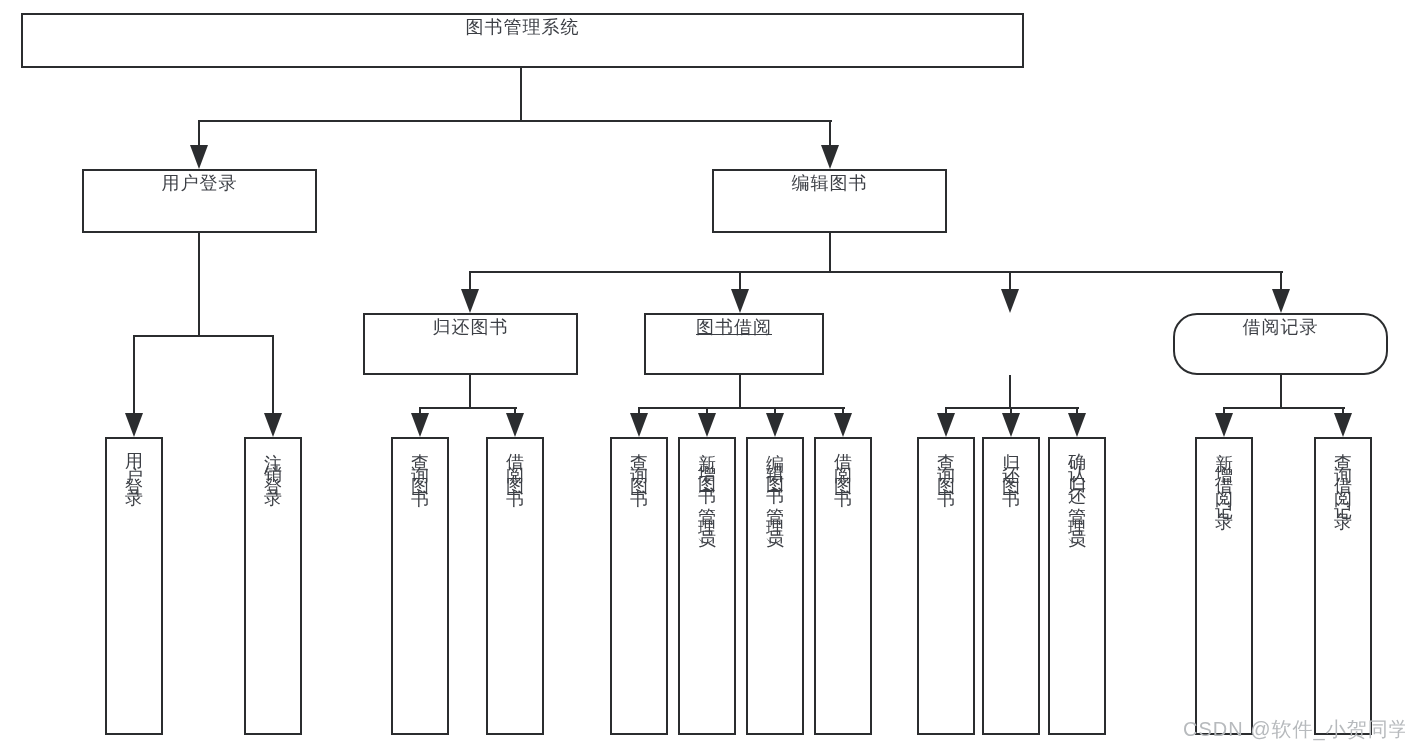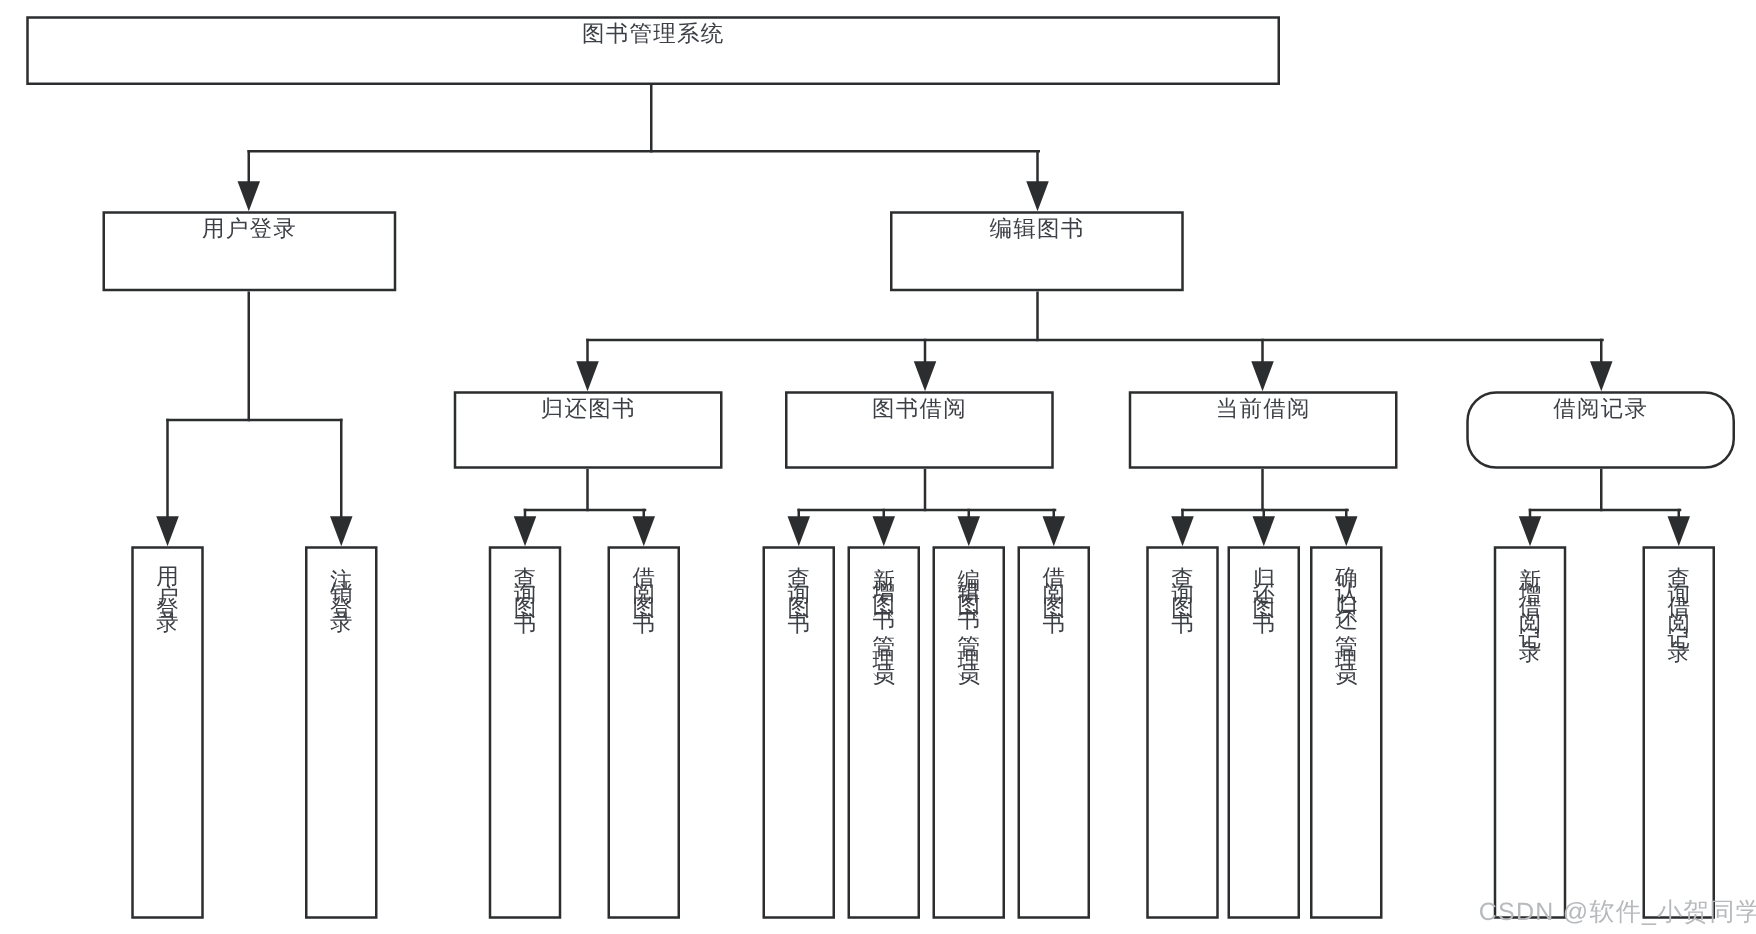--- a/index.html
+++ b/index.html
@@ -100,25 +100,22 @@
   <div class="box" style="left:82px;top:169px;width:235px;height:64px;">
     <span>用户登录</span>
   </div>
   <div class="box" style="left:712px;top:169px;width:235px;height:64px;">
     <span>编辑图书</span>
   </div>
 
   <div class="box" style="left:363px;top:313px;width:215px;height:62px;">
     <span>归还图书</span>
   </div>
-  <div class="box" style="left:628px;top:313px;width:215px;height:62px;">
+  <div class="box" style="left:644px;top:313px;width:180px;height:62px;text-decoration:underline;">
     <span>图书借阅</span>
-  </div>
-  <div class="box" style="left:903px;top:313px;width:215px;height:62px;">
-    <span>当前借阅</span>
   </div>
   <div class="box" style="left:1173px;top:313px;width:215px;height:62px;border-radius:24px;">
     <span>借阅记录</span>
   </div>
 
   <div class="box" style="left:105px;top:437px;width:58px;height:298px;">
     <span class="vtext">用户登录</span>
   </div>
   <div class="box" style="left:244px;top:437px;width:58px;height:298px;">
     <span class="vtext">注销登录</span>

